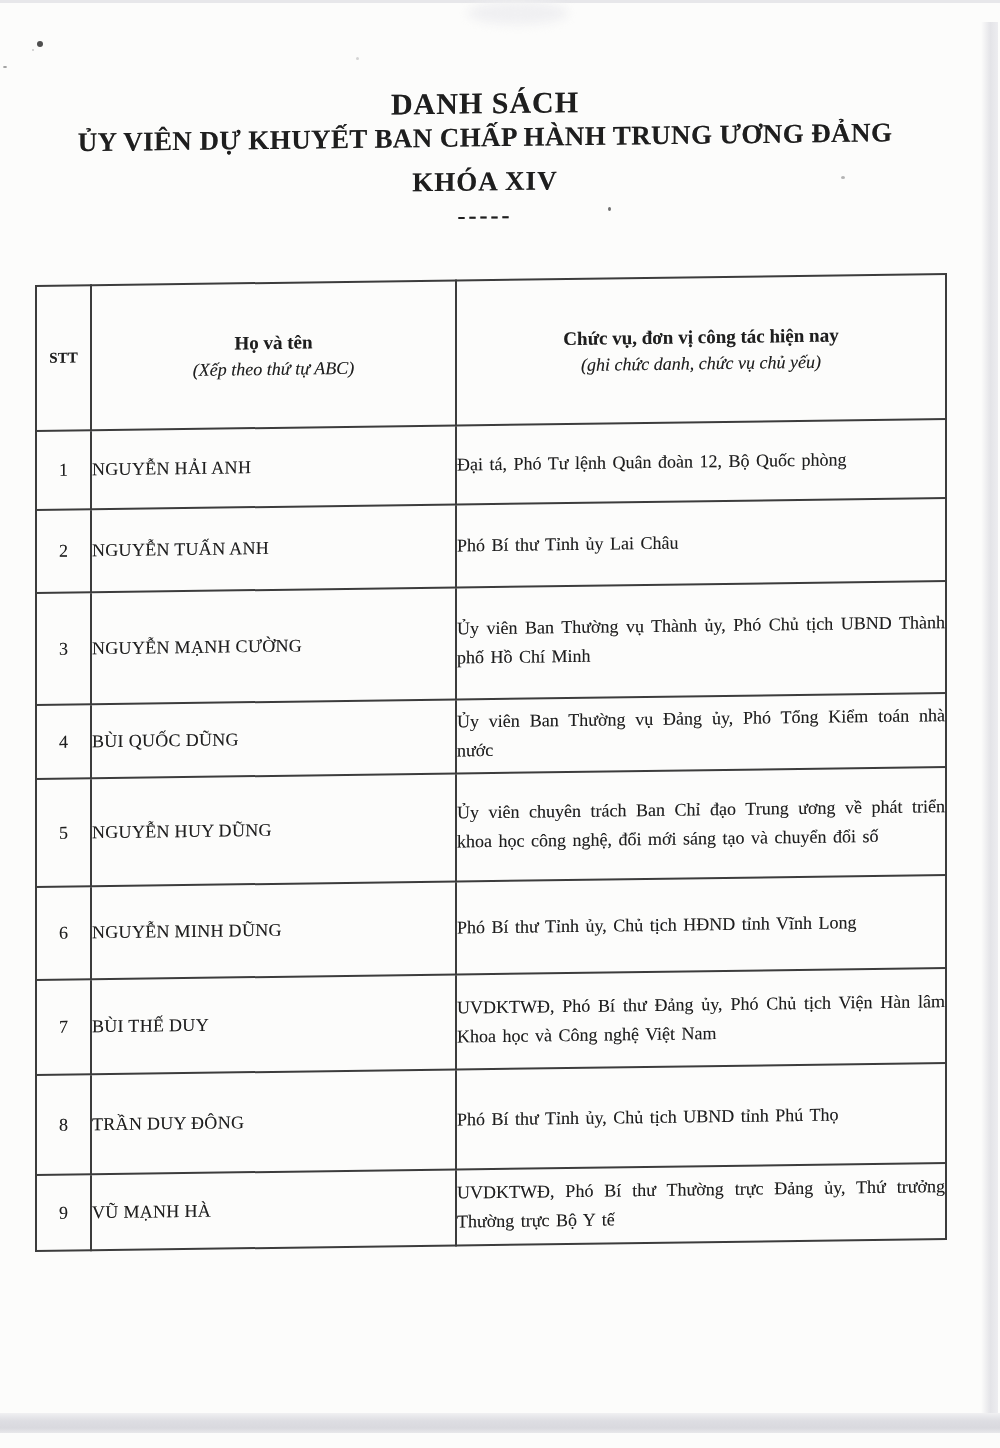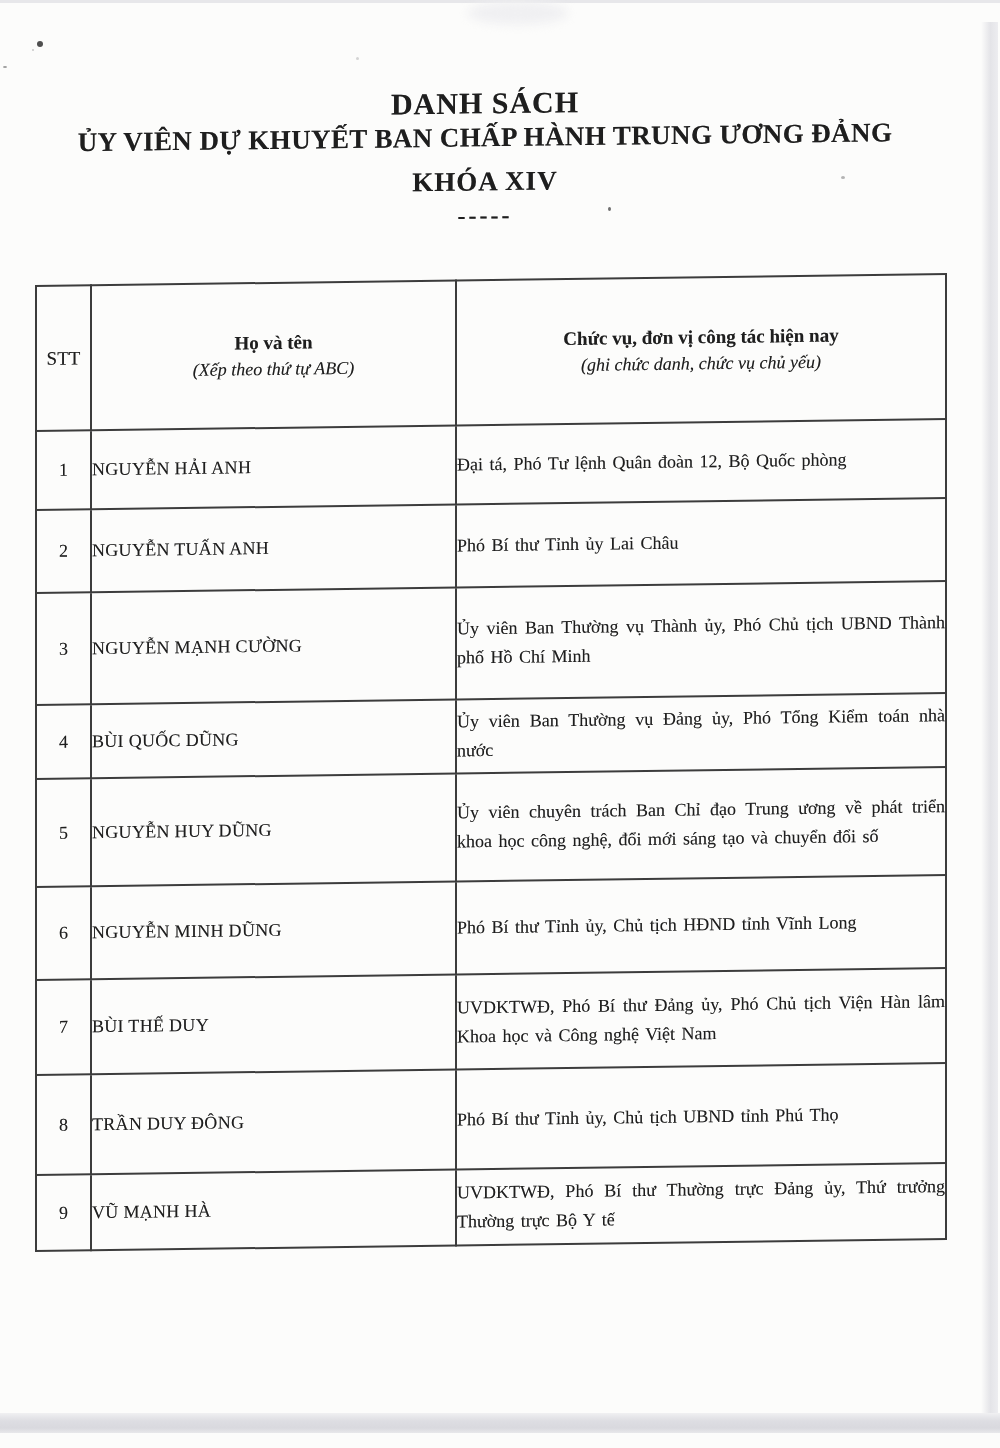--- a/index.html
+++ b/index.html
@@ -112,21 +112,21 @@
   }
   td.cell-pos {
     font-size: 18px;
     line-height: 29px;
     text-align: justify;
     word-spacing: 2px;
     padding: 2px 4px 2px 5px;
   }
   
   td.hdr { text-align: center; }
-  .hdr-stt { font-weight: normal; font-size: 19px; }
+  .hdr-stt { font-weight: bold; font-size: 15px; }
   .h-main { font-weight: bold; font-size: 19px; line-height: 27px; }
   .h-sub  { font-style: italic; font-size: 18px; line-height: 26px; }
 </style>
 </head>
 <body>
 
 <div class="page">
 
   <div class="top-strip"></div>
   <div class="top-smudge"></div>

